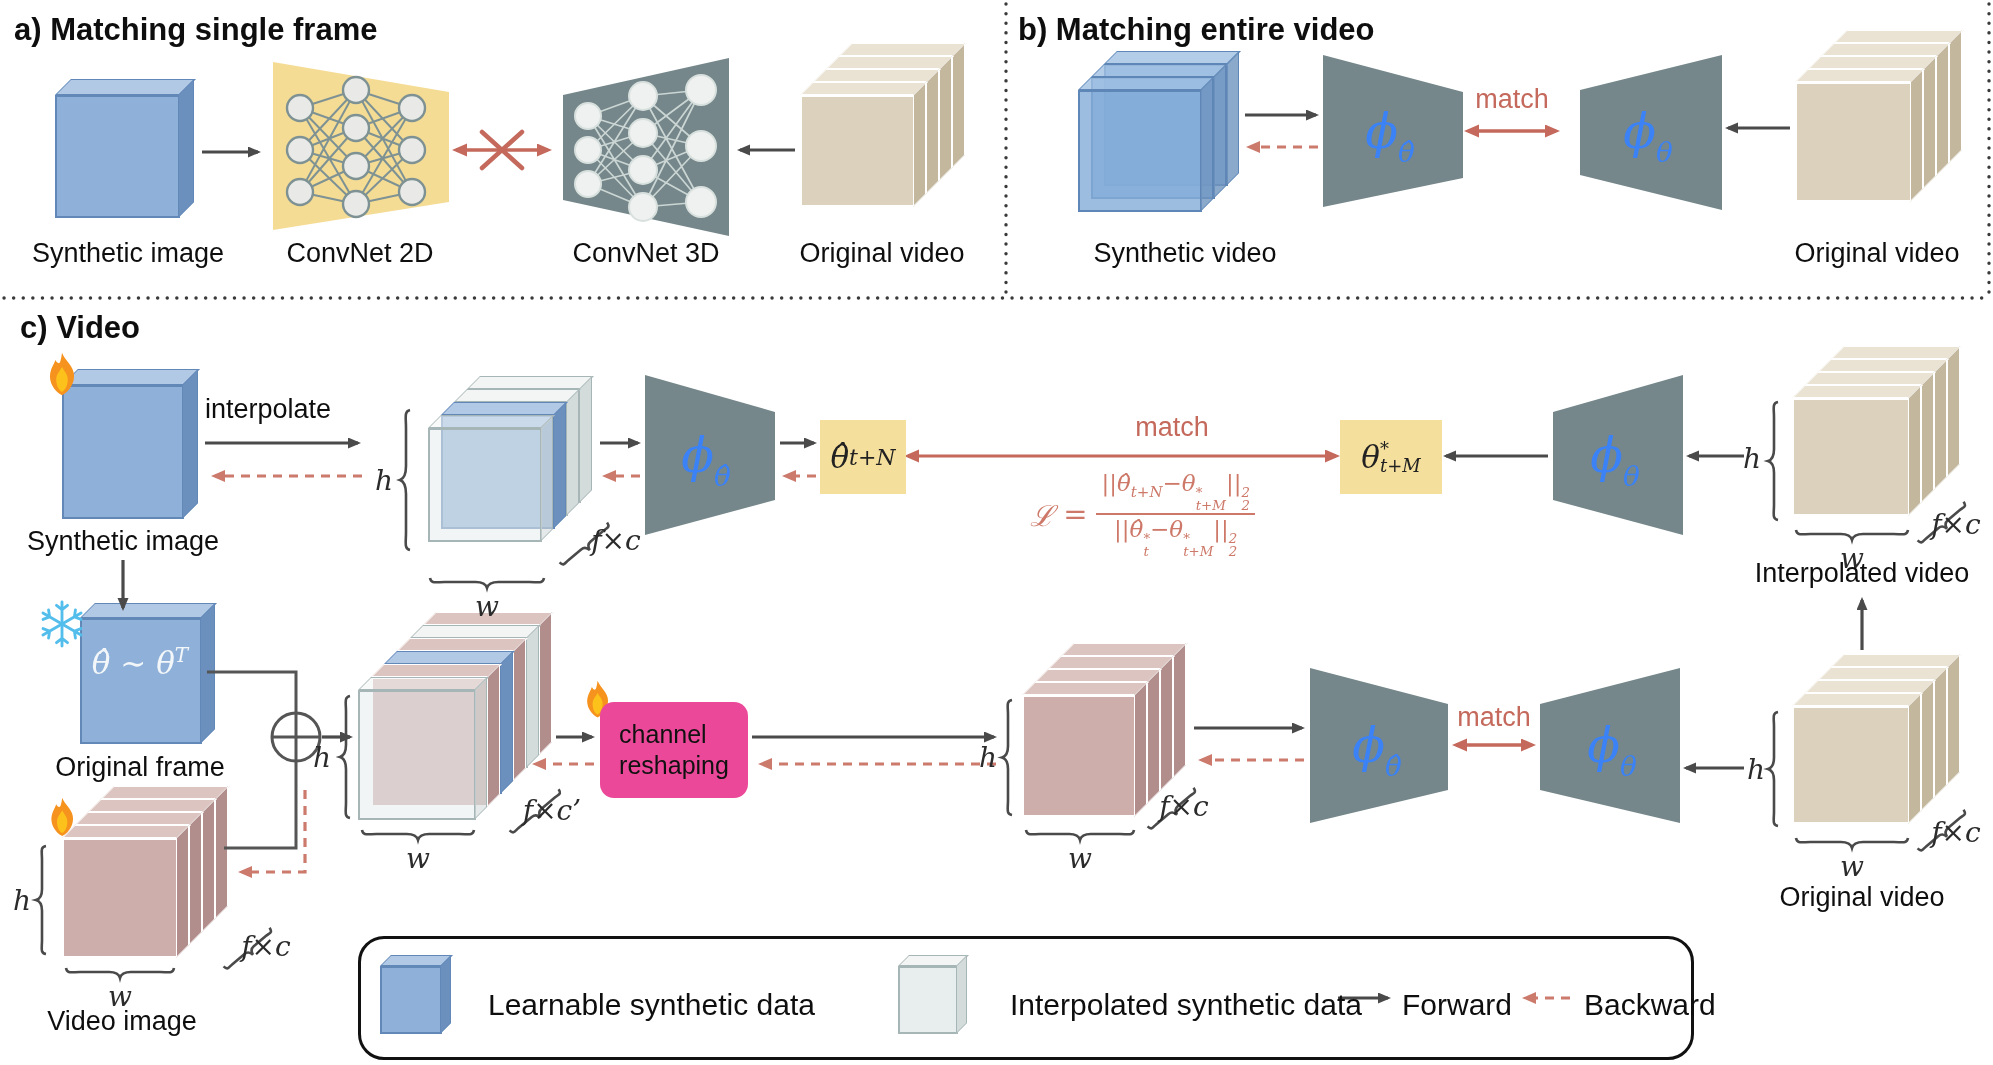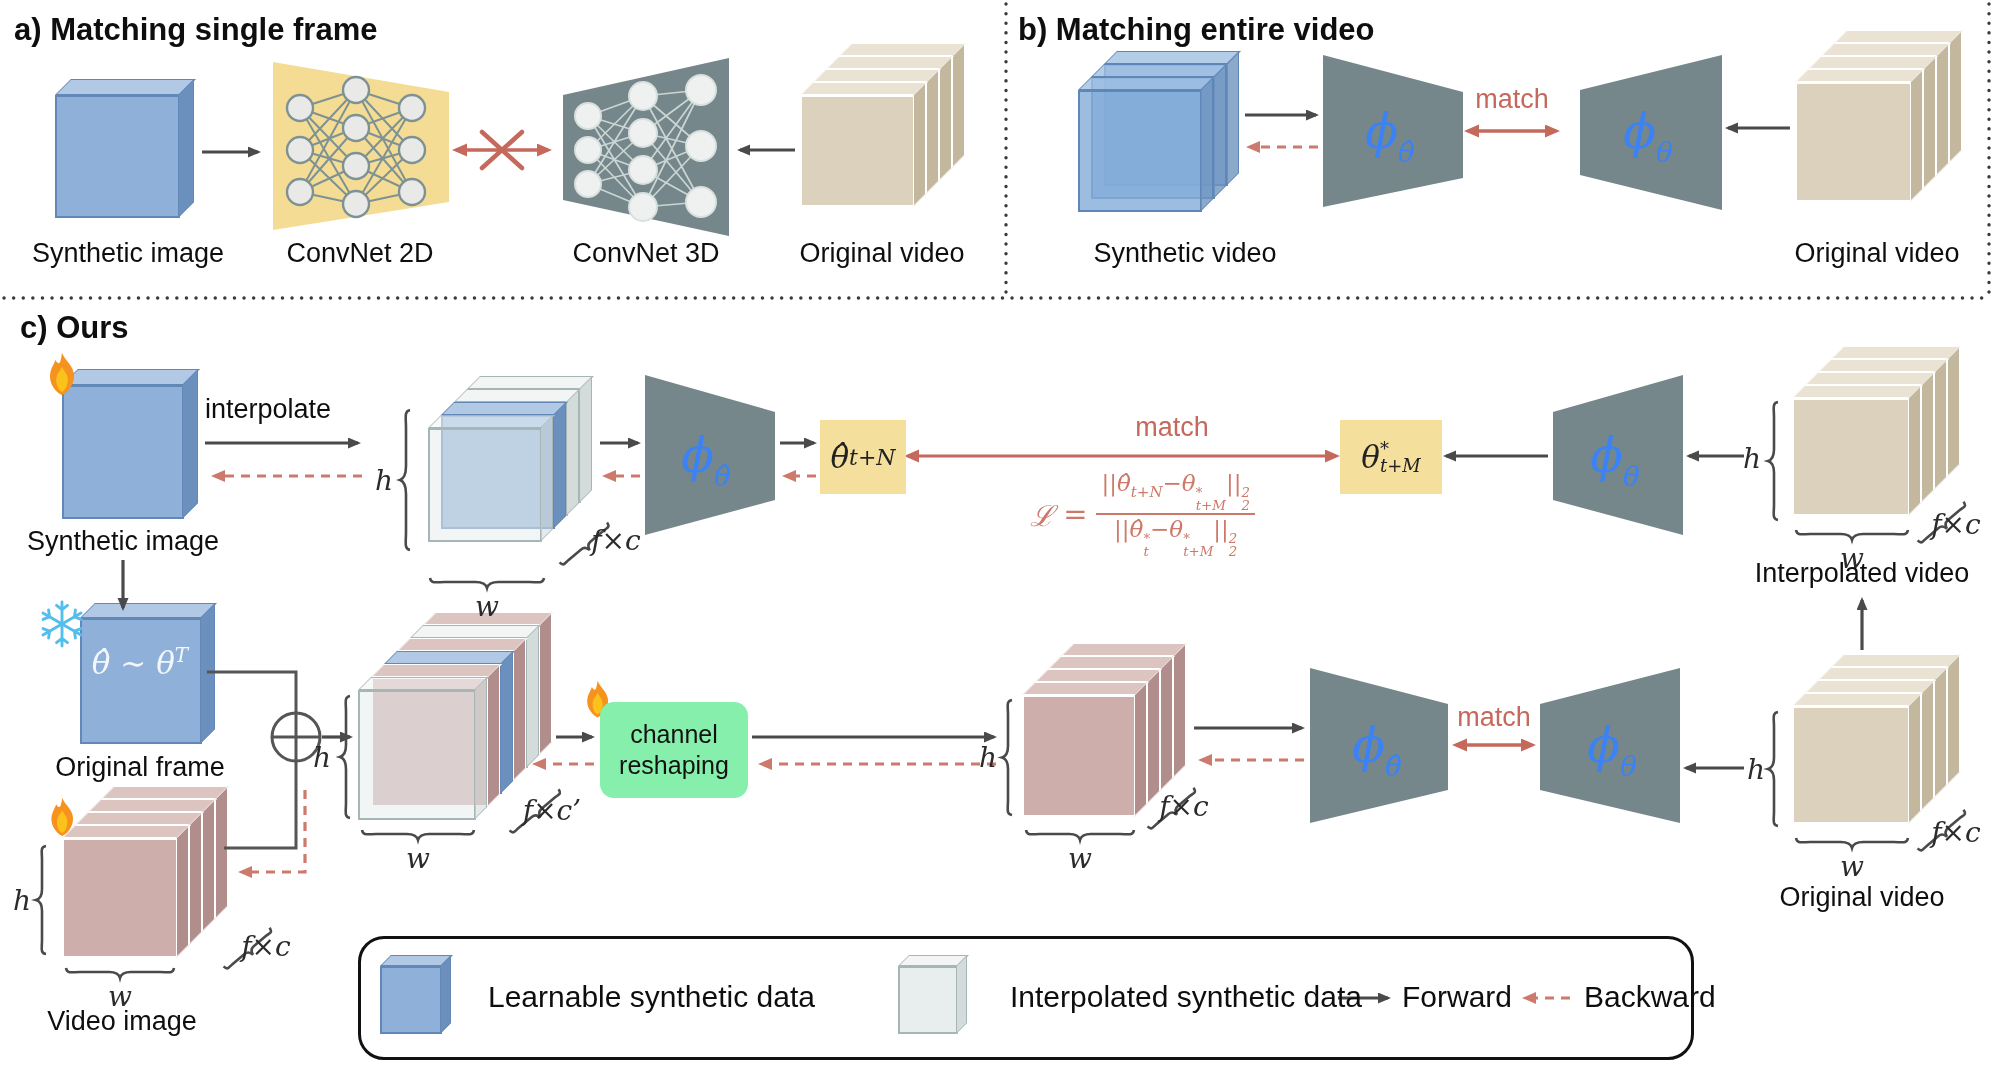--- a/index.html
+++ b/index.html
@@ -19,33 +19,33 @@
   .blue {--f:#8FB1D9;--t:#B2C9E6;--s:#6B90BE;--bc:#6288B8;}
   .blueT{--f:rgba(133,172,216,.8);--t:rgba(160,192,226,.8);--s:rgba(110,147,190,.8);--bc:#5E86B6;}
   .gray {--f:#E8EDED;--t:#F3F5F5;--s:#D3DBDB;--bc:#A6B5B5;}
   .grayT{--f:rgba(231,237,237,.55);--t:rgba(243,245,245,.6);--s:rgba(211,219,219,.6);--bc:#A6B5B5;}
   
   #overlay{position:absolute;left:0;top:0;pointer-events:none;}
   
   .txt{position:absolute;white-space:nowrap;color:#0e0e0e;}
   .title{font-size:31px;font-weight:bold;}
   .lb{font-size:27px;transform:translateX(-50%);}
-  .lgt{font-size:30px;}
+  .lgt{font-size:30px;margin-top:8px;}
   .salmon{color:#C4695B;}
   .dim{font-family:"DejaVu Serif",serif;font-style:italic;font-size:28px;color:#2b2b2b;transform:translate(-50%,-50%);}
   .mathw{font-family:"DejaVu Serif",serif;font-style:italic;color:#F3F7F9;}
   .phi{position:absolute;transform:translate(-50%,-50%);font-family:"DejaVu Serif",serif;font-style:italic;
        font-size:48px;color:#3b82f6;white-space:nowrap;}
   .phi .psub{font-size:28px;position:relative;top:14px;}
   .ybox{position:absolute;background:#F5DF9C;display:flex;align-items:center;justify-content:center;
         font-family:"DejaVu Serif",serif;font-style:italic;font-size:31px;color:#222;white-space:nowrap;}
   .ybox sub{font-size:22px;}
   .ss{display:inline-flex;flex-direction:column;line-height:.95;font-size:.58em;vertical-align:-0.45em;text-align:left;}
-  .chbox{position:absolute;background:#86efac;border-radius:14px;display:flex;align-items:center;justify-content:center;
-         text-align:center;font-size:25px;color:#111;white-space:pre-line;line-height:1.25;}
+  .chbox{position:absolute;background:#ec4899;border-radius:14px;display:flex;align-items:center;justify-content:center;
+         font-size:25px;color:#111;white-space:pre-line;line-height:1.25;}
   .loss{position:absolute;display:flex;align-items:center;gap:9px;color:#CD7868;
         font-family:"DejaVu Serif",serif;font-style:italic;font-size:29px;}
   .loss .frac{display:inline-flex;flex-direction:column;align-items:center;font-size:23px;line-height:1.15;}
   .loss .num{border-bottom:2px solid #CD7868;padding:0 5px 1px;}
   .loss .den{padding-top:1px;}
   .loss sub{font-size:15px;}
   .legendbox{position:absolute;border:3px solid #111;border-radius:26px;background:#fff;}
 </style>
 </head>
 <body>
@@ -303,21 +303,21 @@
     <use href="#vb" transform="translate(1768,712) scale(1,1.14)" stroke="#4a4a4a" stroke-width="2.6"></use>
     <use href="#vb" transform="translate(1796,848) rotate(-90) scale(1,1.12)" stroke="#4a4a4a" stroke-width="2.6"></use>
     <use href="#vb" transform="translate(1924,856) rotate(-130) scale(1,0.6)" stroke="#4a4a4a" stroke-width="2.6"></use>
 
     <line x1="1338" y1="998" x2="1388" y2="998" stroke="#4a4a4a" stroke-width="3.2" marker-end="url(#ad)"></line>
     <line x1="1570" y1="998" x2="1526" y2="998" stroke="#CB7A6C" stroke-width="3.2" stroke-dasharray="9 7" marker-end="url(#ar)"></line>
   </svg>
 
   <div class="txt title" style="left:1018px;top:12px">b) Matching entire video</div>
   <div class="txt title" style="left:14px;top:12px">a) Matching single frame</div>
-  <div class="txt title" style="left:20px;top:310px">c) Ours</div>
+  <div class="txt title" style="left:20px;top:310px">c) Video</div>
 
   <div class="txt lb" style="left:128px;top:238px">Synthetic image</div>
   <div class="txt lb" style="left:360px;top:238px">ConvNet 2D</div>
   <div class="txt lb" style="left:646px;top:238px">ConvNet 3D</div>
   <div class="txt lb" style="left:882px;top:238px">Original video</div>
 
   <div class="txt lb" style="left:1185px;top:238px">Synthetic video</div>
   <div class="txt lb" style="left:1877px;top:238px">Original video</div>
   <div class="txt lb salmon" style="left:1512px;top:84px">match</div>
   <div class="phi" style="left:1390px;top:131px"><span>ϕ</span><span class="psub">θ̂</span></div>

